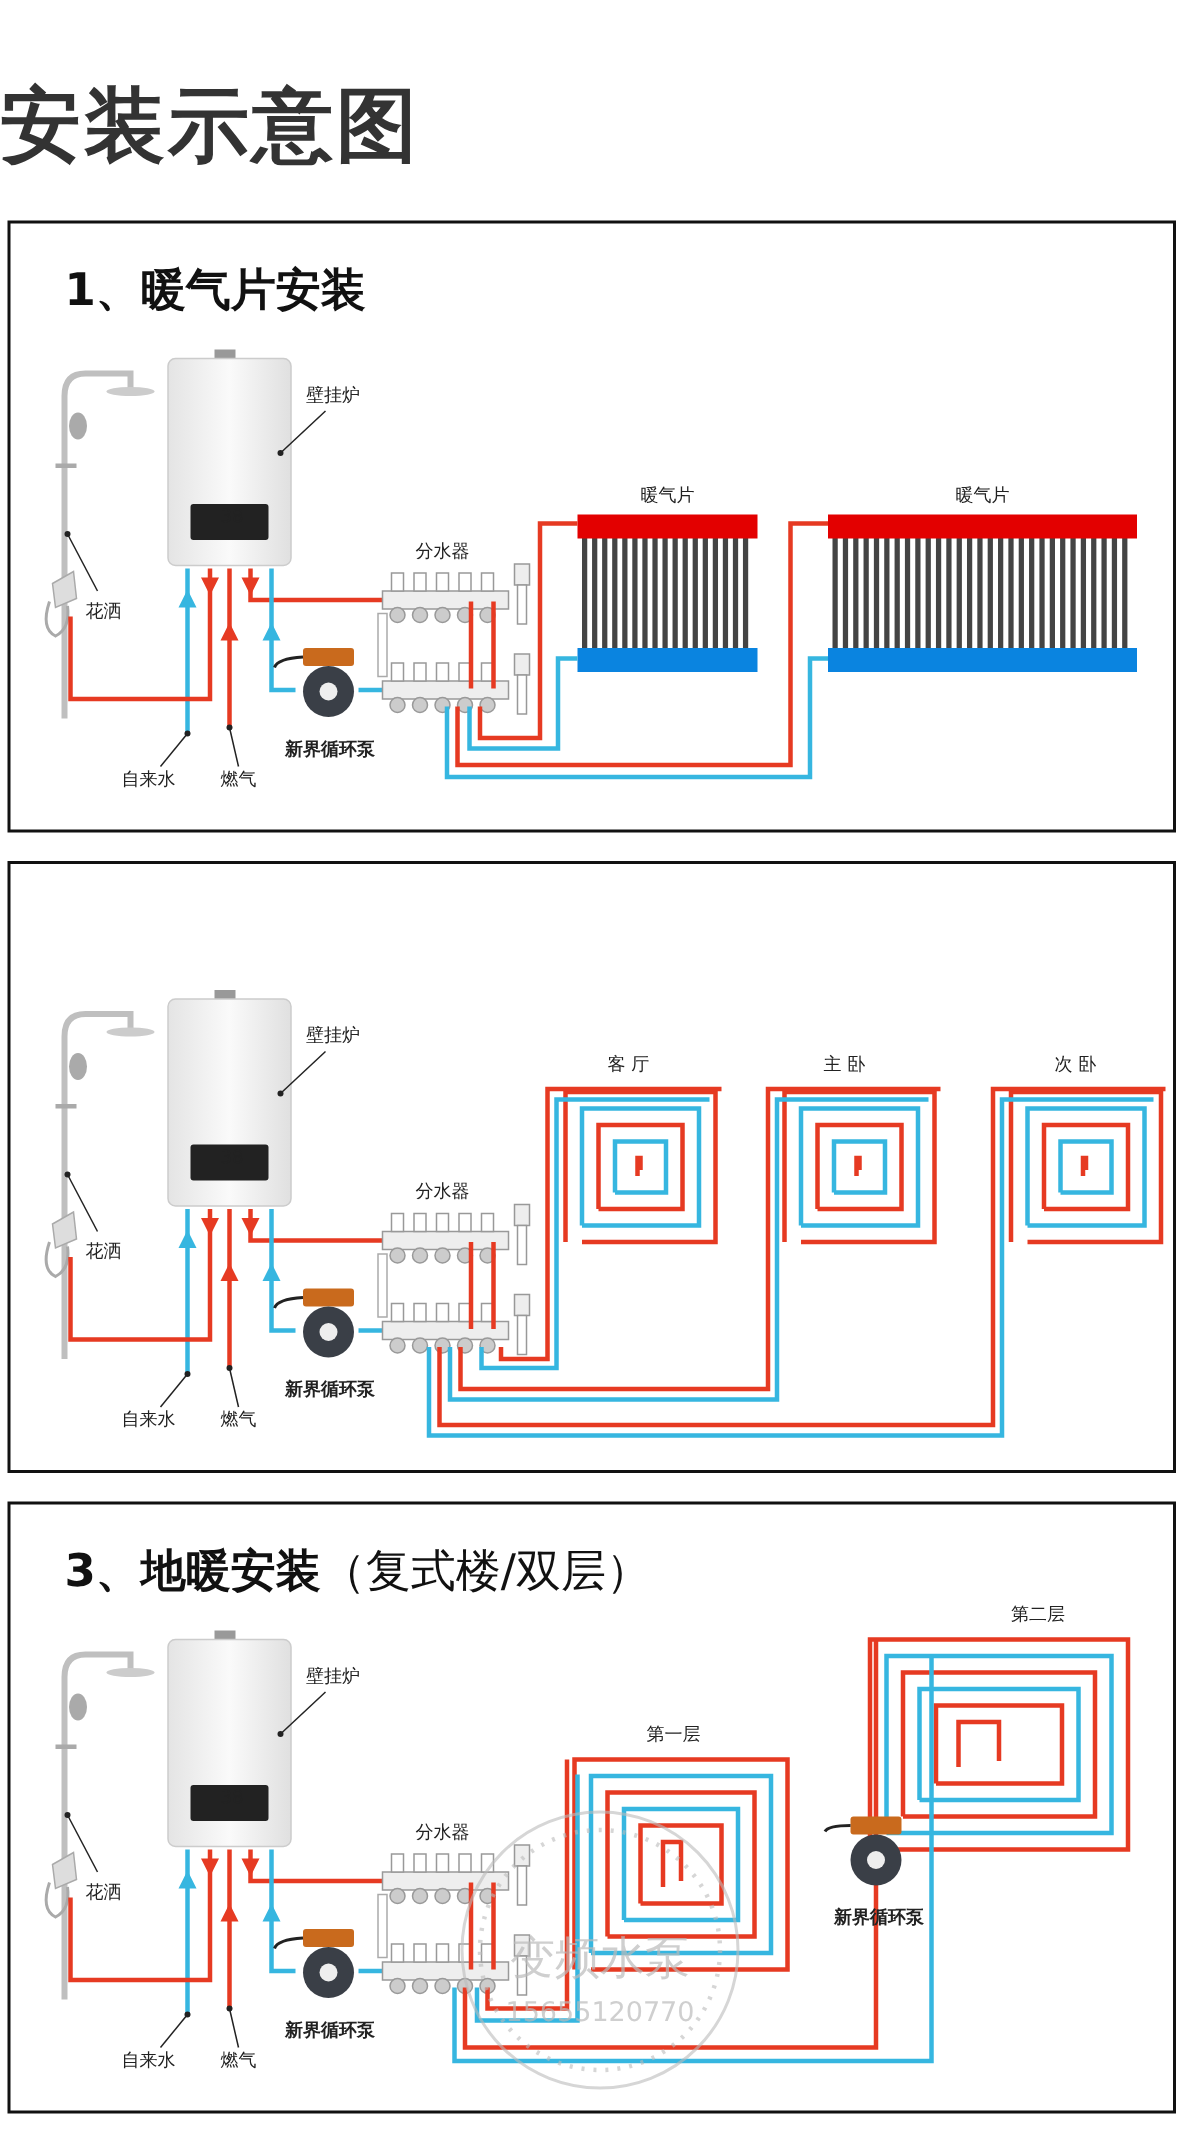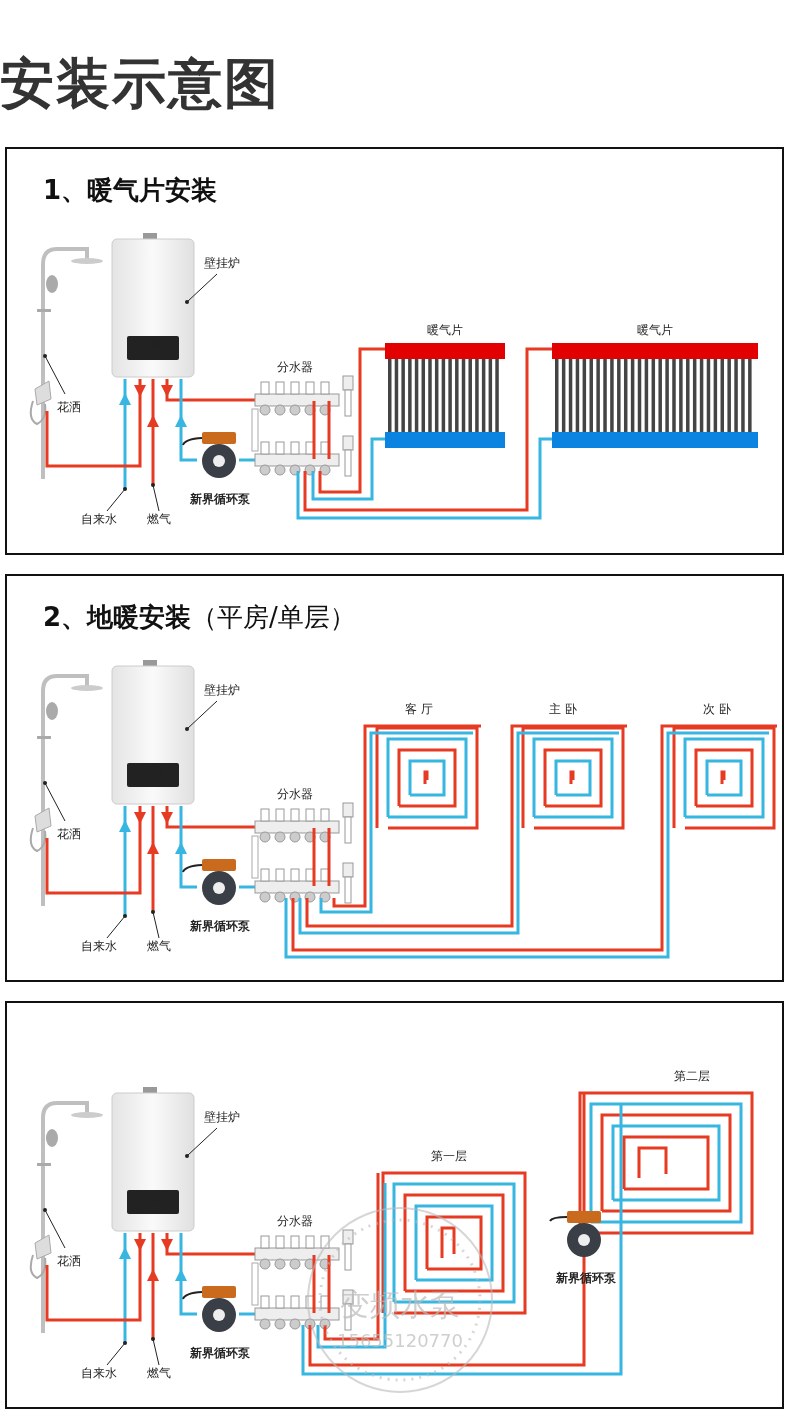--- a/index.html
+++ b/index.html
@@ -1,19 +1,19 @@
 <!DOCTYPE html>
 <html><head>
 <meta charset="utf-8">
 <style>
   html,body{margin:0;padding:0;background:#fff;}
   body{width:790px;height:1421px;position:relative;overflow:hidden;font-family:"DejaVu Sans","Liberation Sans",sans-serif;color:#222;}
   .main-title{position:absolute;left:0;width:790px;top:48px;font-size:54px;font-weight:bold;color:#333;letter-spacing:2px;}
   .panel{position:absolute;left:5px;width:779px;border:2px solid #111;box-sizing:border-box;background:#fff;}
-  .panel-title{position:absolute;left:36px;top:24px;font-size:26px;font-weight:bold;color:#111;white-space:nowrap;}
+  .panel-title{position:absolute;left:36px;top:24px;font-size:30px;font-weight:bold;color:#111;white-space:nowrap;}
   .panel-title .paren{font-weight:normal;}
   svg.diagram{position:absolute;left:0;top:0;}
   .lbl{font-size:12px;fill:#222;font-family:"DejaVu Sans","Liberation Sans",sans-serif;}
   .lbl-b{font-size:12px;font-weight:bold;fill:#222;font-family:"DejaVu Sans","Liberation Sans",sans-serif;}
   .wm{position:absolute;left:300px;top:1195px;width:200px;height:210px;pointer-events:none;}
 </style>
 </head>
 <body>
 
 <div class="main-title">安装示意图</div>
@@ -161,23 +161,20 @@
       <polyline points="322,252 322,310" fill="none" stroke="#e63a22" stroke-width="3" stroke-linejoin="miter"></polyline>
       <polyline points="307,252 307,310" fill="none" stroke="#e63a22" stroke-width="3" stroke-linejoin="miter"></polyline>
       <polyline points="313,322 313,343 353,343 353,200 378,200" fill="none" stroke="#e63a22" stroke-width="3" stroke-linejoin="miter"></polyline>
       <polyline points="306,322 306,350 365,350 365,290 378,290" fill="none" stroke="#36b6e0" stroke-width="3" stroke-linejoin="miter"></polyline>
       <polyline points="298,322 298,361 520,361 520,200 545,200" fill="none" stroke="#e63a22" stroke-width="3" stroke-linejoin="miter"></polyline>
       <polyline points="291,322 291,369 533,369 533,290 545,290" fill="none" stroke="#36b6e0" stroke-width="3" stroke-linejoin="miter"></polyline>
     </svg>
   </div>
 
 <div class="panel" id="p2" style="top:574px;height:408px;">
-  <div class="panel-title">
-    <span>2、</span><span>地暖安装</span><span class="paren">（平房/单层）</span>
-  </div>
 <svg width="775" height="404" class="diagram" id="sp2">
       <g>
         <path d="M36 330 L36 115 Q36 100 50 100 L80 100 L80 110" fill="none" stroke="#bfbfbf" stroke-width="4"></path>
         <ellipse cx="80" cy="112" rx="16" ry="3" fill="#ccc"></ellipse>
         <ellipse cx="45" cy="135" rx="6" ry="9" fill="#aaa"></ellipse>
         <rect x="30" y="160" width="14" height="3" fill="#aaa"></rect>
         <path d="M28 240 L42 232 L44 250 L30 256 Z" fill="#ddd" stroke="#aaa"></path>
         <path d="M26 252 Q20 270 30 275 Q40 270 38 255" fill="none" stroke="#aaa" stroke-width="2"></path>
       </g>
       <line x1="38" y1="207" x2="58" y2="245" stroke="#222"></line>
@@ -280,20 +277,23 @@
       <polyline points="327,322 327,330 358,330 358,150 474,150" fill="none" stroke="#e63a22" stroke-width="3" stroke-linejoin="miter"></polyline>
       <polyline points="314,322 314,336 364,336 364,157 466,157" fill="none" stroke="#36b6e0" stroke-width="3" stroke-linejoin="miter"></polyline>
       <polyline points="300,322 300,350 505,350 505,150 620,150" fill="none" stroke="#e63a22" stroke-width="3" stroke-linejoin="miter"></polyline>
       <polyline points="293,322 293,357 511,357 511,157 612,157" fill="none" stroke="#36b6e0" stroke-width="3" stroke-linejoin="miter"></polyline>
       <polyline points="286,322 286,374 655,374 655,150 770,150" fill="none" stroke="#e63a22" stroke-width="3" stroke-linejoin="miter"></polyline>
       <polyline points="279,322 279,381 661,381 661,157 762,157" fill="none" stroke="#36b6e0" stroke-width="3" stroke-linejoin="miter"></polyline>
     </svg>
   </div>
 
 <div class="panel" id="p3" style="top:1001px;height:408px;">
+  <div class="panel-title">
+    <span>3、</span><span>地暖安装</span><span class="paren">（复式楼/双层）</span>
+  </div>
 <svg width="775" height="404" class="diagram" id="sp3">
       <g>
         <path d="M36 330 L36 115 Q36 100 50 100 L80 100 L80 110" fill="none" stroke="#bfbfbf" stroke-width="4"></path>
         <ellipse cx="80" cy="112" rx="16" ry="3" fill="#ccc"></ellipse>
         <ellipse cx="45" cy="135" rx="6" ry="9" fill="#aaa"></ellipse>
         <rect x="30" y="160" width="14" height="3" fill="#aaa"></rect>
         <path d="M28 240 L42 232 L44 250 L30 256 Z" fill="#ddd" stroke="#aaa"></path>
         <path d="M26 252 Q20 270 30 275 Q40 270 38 255" fill="none" stroke="#aaa" stroke-width="2"></path>
       </g>
       <line x1="38" y1="207" x2="58" y2="245" stroke="#222"></line>

